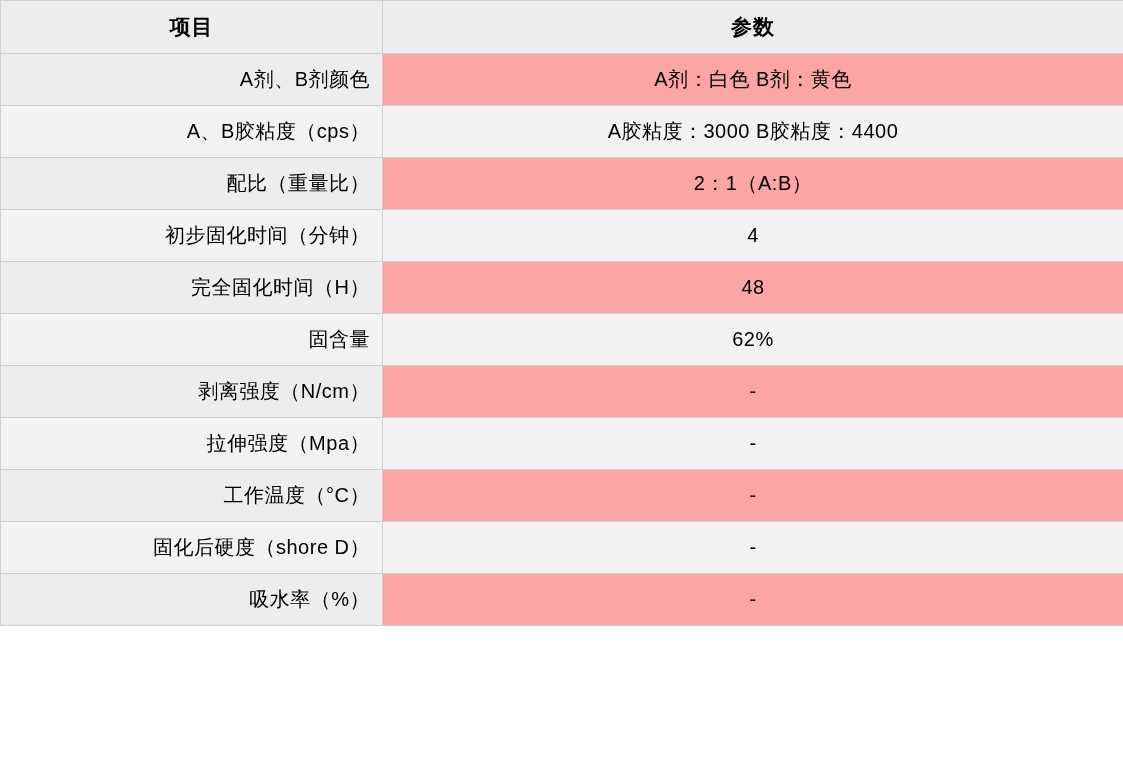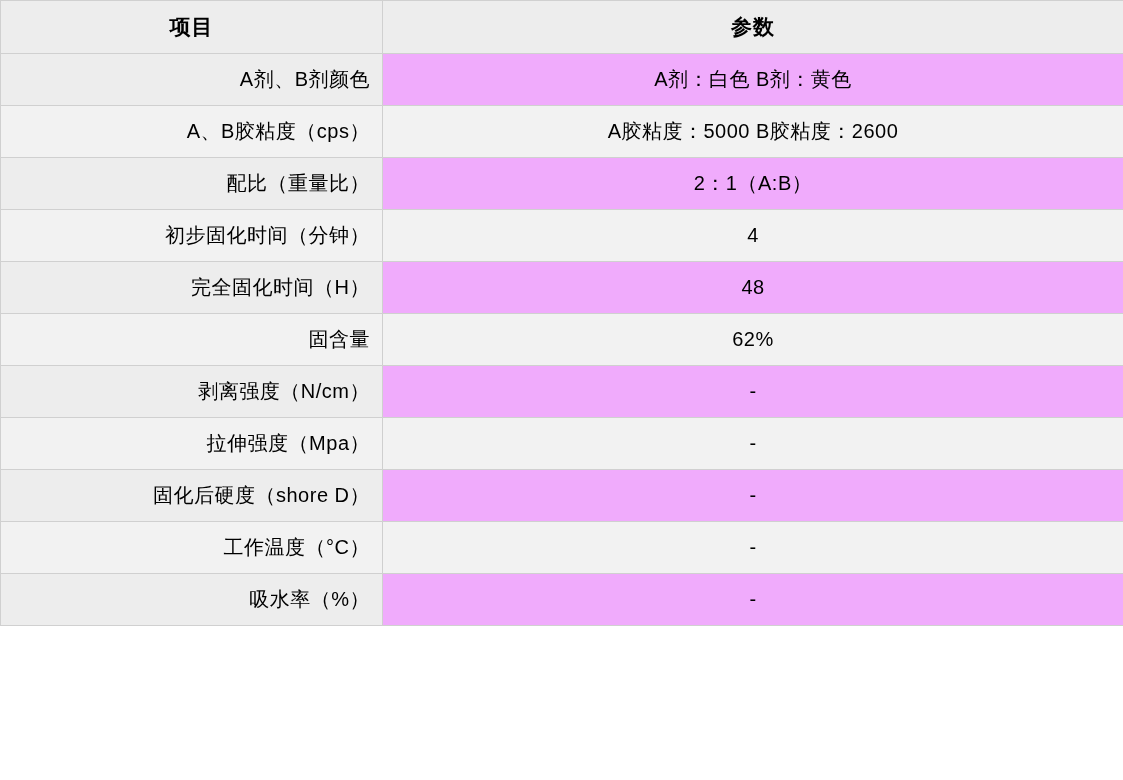--- a/index.html
+++ b/index.html
@@ -41,21 +41,21 @@
     height: 52px;
   }
   .spec-table tbody td.cell-item {
     background: #ededed;
     font-size: 20px;
     text-align: right;
     padding-left: 9px;
     letter-spacing: 0.5px;
   }
   .spec-table tbody td.cell-param {
-    background: #f0abfc;
+    background: #fca5a5;
     font-size: 20px;
     text-align: center;
     letter-spacing: 0.5px;
   }
   .spec-table tbody tr:nth-child(even) td.cell-item,
   .spec-table tbody tr:nth-child(even) td.cell-param {
     background: #f2f2f2;
   }
   .spec-table tbody tr td.cell-item {
     border-right: 1px solid #cfcfcf;
@@ -75,21 +75,21 @@
       <th>参数</th>
     </tr>
   </thead>
   <tbody>
     <tr>
       <td class="cell-item">A剂、B剂颜色</td>
       <td class="cell-param">A剂：白色  B剂：黄色</td>
     </tr>
     <tr>
       <td class="cell-item">A、B胶粘度（cps）</td>
-      <td class="cell-param">A胶粘度：5000  B胶粘度：2600</td>
+      <td class="cell-param">A胶粘度：3000  B胶粘度：4400</td>
     </tr>
     <tr>
       <td class="cell-item">配比（重量比）</td>
       <td class="cell-param">2：1（A:B）</td>
     </tr>
     <tr>
       <td class="cell-item">初步固化时间（分钟）</td>
       <td class="cell-param">4</td>
     </tr>
     <tr>
@@ -102,25 +102,25 @@
     </tr>
     <tr>
       <td class="cell-item">剥离强度（N/cm）</td>
       <td class="cell-param">-</td>
     </tr>
     <tr>
       <td class="cell-item">拉伸强度（Mpa）</td>
       <td class="cell-param">-</td>
     </tr>
     <tr>
-      <td class="cell-item">固化后硬度（shore D）</td>
+      <td class="cell-item">工作温度（°C）</td>
       <td class="cell-param">-</td>
     </tr>
     <tr>
-      <td class="cell-item">工作温度（°C）</td>
+      <td class="cell-item">固化后硬度（shore D）</td>
       <td class="cell-param">-</td>
     </tr>
     <tr>
       <td class="cell-item">吸水率（%）</td>
       <td class="cell-param">-</td>
     </tr>
   </tbody>
 </table>
 
 </body></html>

